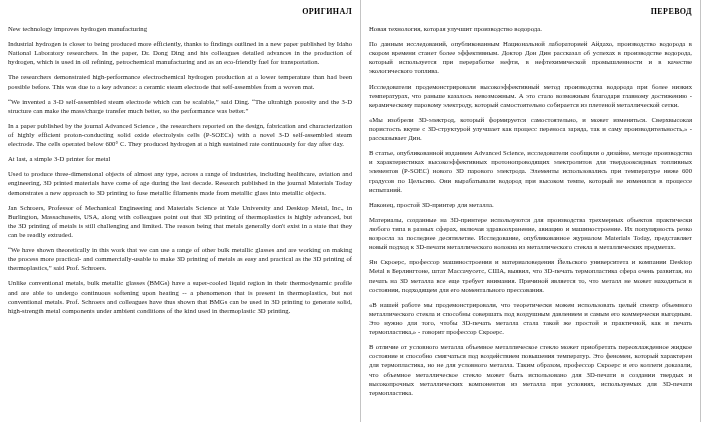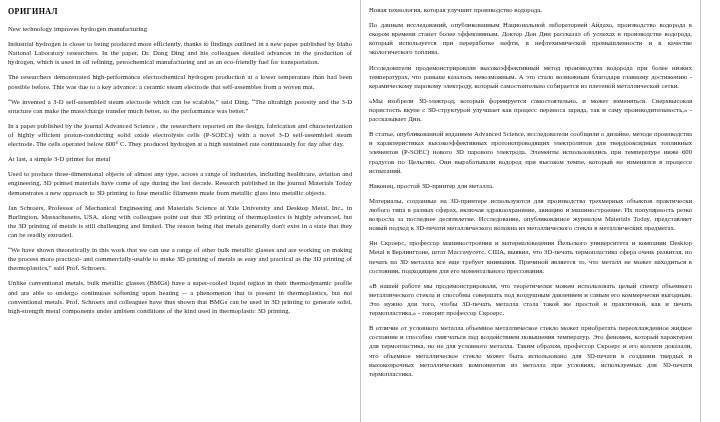--- a/index.html
+++ b/index.html
@@ -31,21 +31,21 @@
   }
   .col-right {
     width: 340px;
     border-right: 1px solid #c4c4c4;
   }
   .gutter-right {
     width: 19px;
     background: #ffffff;
   }
   .col-title {
-    text-align: left;
+    text-align: right;
     font-weight: bold;
     font-size: 8px;
     letter-spacing: 0.4px;
     margin: 2px 0 8px 0;
     color: #000000;
   }
   .para {
     font-size: 6.7px;
     line-height: 1.36;
     text-align: justify;
@@ -66,20 +66,21 @@
         <p class="para">“We invented a 3-D self-assembled steam electrode which can be scalable,” said Ding. “The ultrahigh porosity and the 3-D structure can make the mass/charge transfer much better, so the performance was better.”</p>
         <p class="para">In a paper published by the journal Advanced Science , the researchers reported on the design, fabrication and characterization of highly efficient proton-conducting solid oxide electrolysis cells (P-SOECs) with a novel 3-D self-assembled steam electrode. The cells operated below 600° C. They produced hydrogen at a high sustained rate continuously for day after day.</p>
         <p class="para">At last, a simple 3-D printer for metal</p>
         <p class="para">Used to produce three-dimensional objects of almost any type, across a range of industries, including healthcare, aviation and engineering, 3D printed materials have come of age during the last decade. Research published in the journal Materials Today demonstrates a new approach to 3D printing to fuse metallic filaments made from metallic glass into metallic objects.</p>
         <p class="para">Jan Schroers, Professor of Mechanical Engineering and Materials Science at Yale University and Desktop Metal, Inc., in Burlington, Massachusetts, USA, along with colleagues point out that 3D printing of thermoplastics is highly advanced, but the 3D printing of metals is still challenging and limited. The reason being that metals generally don't exist in a state that they can be readily extruded.</p>
         <p class="para">“We have shown theoretically in this work that we can use a range of other bulk metallic glasses and are working on making the process more practical- and commercially-usable to make 3D printing of metals as easy and practical as the 3D printing of thermoplastics,” said Prof. Schroers.</p>
         <p class="para">Unlike conventional metals, bulk metallic glasses (BMGs) have a super-cooled liquid region in their thermodynamic profile and are able to undergo continuous softening upon heating -- a phenomenon that is present in thermoplastics, but not conventional metals. Prof. Schroers and colleagues have thus shown that BMGs can be used in 3D printing to generate solid, high-strength metal components under ambient conditions of the kind used in thermoplastic 3D printing.</p>
       </div>
   </div>
   <div class="col col-right">
+    <div class="col-title">ПЕРЕВОД</div>
     <div>
         <p class="para">Новая технология, которая улучшит производство водорода.</p>
         <p class="para">По данным исследований, опубликованным Национальной лабораторией Айдахо, производство водорода в скором времени станет более эффективным. Доктор Дон Дин рассказал об успехах в производстве водорода, который используется при переработке нефти, в нефтехимической промышленности и в качестве экологического топлива.</p>
         <p class="para">Исследователи продемонстрировали высокоэффективный метод производства водорода при более низких температурах, что раньше казалось невозможным. А это стало возможным благодаря главному достижению - керамическому паровому электроду, который самостоятельно собирается из плетеной металлической сетки.</p>
         <p class="para">«Мы изобрели 3D-электрод, который формируется самостоятельно, и может изменяться. Сверхвысокая пористость вкупе с 3D-структурой улучшает как процесс переноса заряда, так и саму производительность,» - рассказывает Дин.</p>
         <p class="para">В статье, опубликованной изданием Advanced Science, исследователи сообщили о дизайне, методе производства и характеристиках высокоэффективных протонопроводящих электролитов для твердооксидных топливных элементов (P-SOEC) нового 3D парового электрода. Элементы использовались при температуре ниже 600 градусов по Цельсию. Они вырабатывали водород при высоком темпе, который не изменялся в процессе испытаний.</p>
         <p class="para">Наконец, простой 3D-принтер для металла.</p>
         <p class="para">Материалы, созданные на 3D-принтере используются для производства трехмерных объектов практически любого типа в разных сферах, включая здравоохранение, авиацию и машиностроение. Их популярность резко возросла за последнее десятилетие. Исследование, опубликованное журналом Materials Today, представляет новый подход к 3D-печати металлического волокна из металлического стекла в металлических предметах.</p>
         <p class="para">Ян Скроерс, профессор машиностроения и материаловедения Йельского университета и компании Desktop Metal в Берлингтоне, штат Массачусетс, США, выявил, что 3D-печать термопластика сфера очень развитая, но печать на 3D металла все еще требует внимания. Причиной является то, что металл не может находиться в состоянии, подходящем для его моментального прессования.</p>
         <p class="para">«В нашей работе мы продемонстрировали, что теоретически можем использовать целый спектр объемного металлического стекла и способны совершать под воздушным давлением и самым его коммерчески выгодным. Это нужно для того, чтобы 3D-печать металла стала такой же простой и практичной, как и печать термопластика,» - говорит профессор Скроерс.</p>

